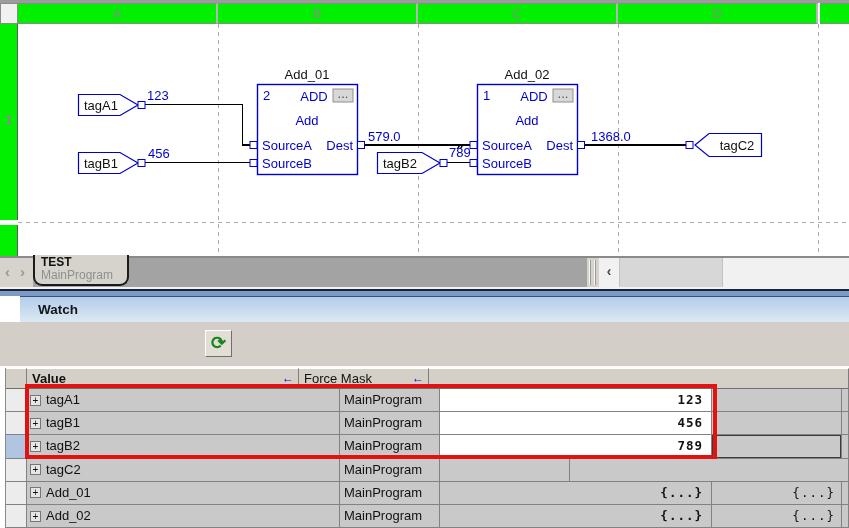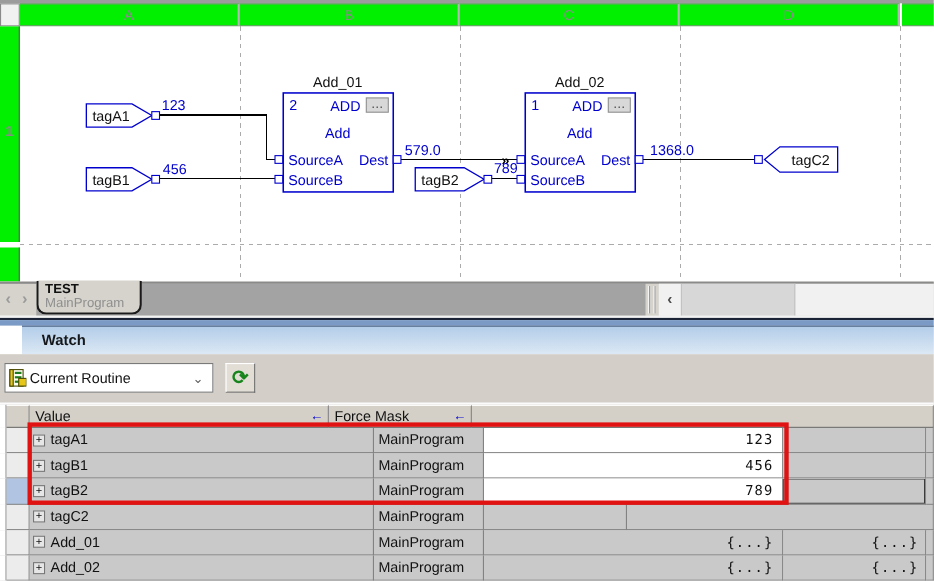--- a/index.html
+++ b/index.html
@@ -57,21 +57,21 @@
   .trow { display:flex; width:849px; }
   .hrow { height:21px; }
   .drow { height:23.2px; }
   .cell { border-right:1px solid #828282; border-bottom:1px solid #828282; overflow:hidden; white-space:nowrap; }
   .hcell { background:#d4d0c8; border-right:1px solid #7d7d7d; border-bottom:1px solid #6f6f6f; border-top:1px solid #ffffff; color:#111; font-size:13px; line-height:19px; padding-left:5px; position:relative; }
   .sort-arrow { position:absolute; right:4px; top:0; color:#0000cd; font-size:12px; }
   .c-margin { width:6px; background:#ffffff; border-right:1px solid #8a8a8a; border-bottom:none; }
   .c-sel { width:21px; }
   .c-name { width:313px; }
   .c-scope { width:100px; }
-  .c-value { width:272px; }
+  .c-value { width:272px;font-weight:bold; }
   .c-force { width:130px; }
   .c-sliver { flex:1; }
   .dcell { background:#c9c9c9; color:#111; font-size:13px; line-height:22px; }
   .selcell { background:#ececec; }
   .selcell.current { background:#b1c5e2; }
   .namecell { display:flex; align-items:center; }
   .expander { display:inline-block; width:11px; height:11px; margin:0 5px 0 3px; background:#e6e6e6; border:1px solid #767676; color:#111; font-size:10px; line-height:9px; text-align:center; flex:none; }
   .valcell { text-align:right; padding-right:8px; font-family:"DejaVu Sans Mono", monospace; font-size:12.5px; letter-spacing:1px; }
   .val-white { background:#ffffff; }
   .forcecell { text-align:right; padding-right:6px; font-family:"DejaVu Sans Mono", monospace; font-size:12.5px; letter-spacing:1px; }
@@ -197,32 +197,20 @@
   <div class="sep1"></div>
   <div class="sep2"></div>
   <div class="sep3"></div>
 
   <div class="watch-header">
     <span>Watch</span>
     <span class="watch-caret">▾</span>
   </div>
 
   <div class="watch-toolbar">
-    <div class="combo">
-      <svg width="16" height="17" viewBox="0 0 16 17">
-        <rect x="1" y="1" width="12" height="15" fill="#fdfdf0" stroke="#4a4a00"></rect>
-        <rect x="1" y="1" width="3" height="15" fill="#e6c619" stroke="#4a4a00"></rect>
-        <rect x="5.5" y="3" width="6" height="2" fill="#1f7a1f"></rect>
-        <rect x="5.5" y="7" width="6" height="2" fill="#1f7a1f"></rect>
-        <rect x="5.5" y="11" width="6" height="2" fill="#1f7a1f"></rect>
-        <rect x="9" y="9" width="7" height="7" fill="#e6c619" stroke="#4a4a00"></rect>
-      </svg>
-      <span class="lbl">Current Routine</span>
-      <span class="chev">⌄</span>
-    </div>
     <div class="refresh-btn">
       <span>⟳</span>
     </div>
   </div>
 
   <div class="wtable">
 
     <div class="trow hrow">
       <div class="cell c-margin"></div>
       <div class="cell hcell c-sel"></div>

